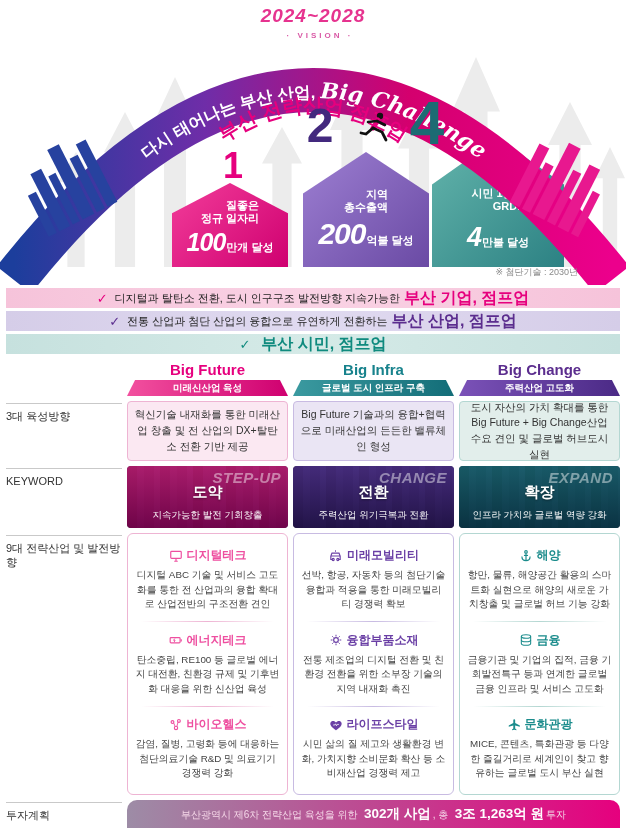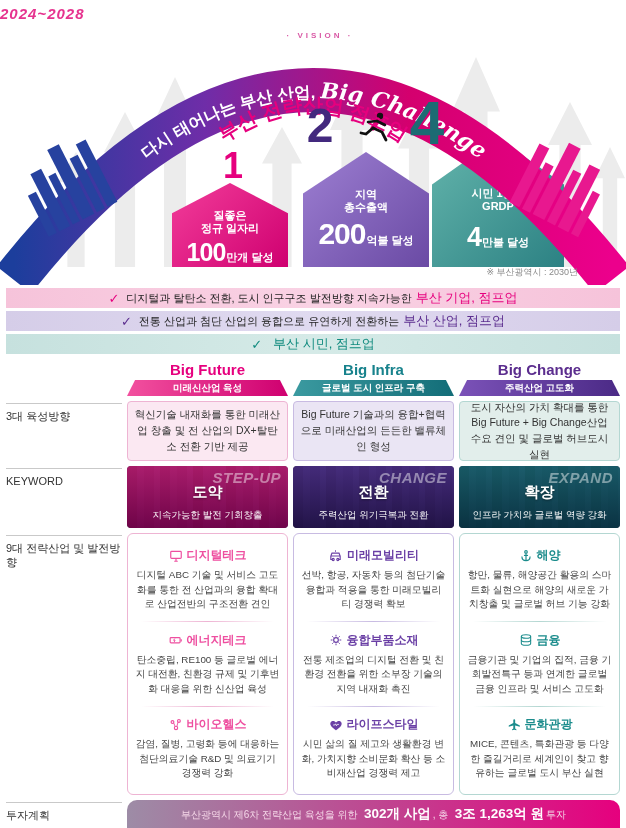--- a/index.html
+++ b/index.html
@@ -2,63 +2,63 @@
 <html><head>
 <meta charset="utf-8">
 <style>
   * { margin:0; padding:0; box-sizing:border-box; }
   html,body { background:#fff; }
   body { font-family:"Liberation Sans","DejaVu Sans",sans-serif; width:626px; height:828px; overflow:hidden; }
   .poster { position:relative; width:626px; height:828px; background:#fff; }
 
   
   .hero { position:relative; width:626px; height:285px; overflow:hidden; }
-  .period { position:absolute; top:5px; left:0; width:100%; 
-            font-size:15px; font-weight:bold; font-style:italic; color:#e6338f; letter-spacing:1px; z-index:5;}
+  .period { position:absolute; top:5px; left:0; width:100%; text-align:center;
+            font-size:19px; font-weight:bold; font-style:italic; color:#e6338f; letter-spacing:1px; z-index:5;}
   .vision-label { position:absolute; top:31px; left:0; width:100%; text-align:center;
             font-size:8px; font-weight:bold; color:#d univers;} 
   .vision-label { color:#d95aa6; letter-spacing:3px; z-index:6;padding-left:14px;}
   .arch-svg { position:absolute; top:18px; left:0; z-index:4; }
 
   
   .bg-arrow { position:absolute; bottom:18px; background:#ececec;
               clip-path:polygon(50% 0,100% 26%,74% 26%,74% 100%,26% 100%,26% 26%,0 26%); z-index:1; }
 
   
   .house { position:absolute; clip-path:polygon(50% 0,100% 36%,100% 100%,0 100%,0 36%);
            display:flex; flex-direction:column; align-items:center; justify-content:flex-end;
            color:#fff; text-align:center; z-index:3; }
-  .house .goal-lines { font-size:11px; font-weight:bold; line-height:1.25; }
+  .house .goal-lines { font-size:11px; font-weight:bold; line-height:1.25;text-align:right; }
   .house .goal-value-row { display:flex; align-items:baseline; justify-content:center; margin-top:2px; }
-  .house .goal-value { font-weight:bold; letter-spacing:-1px; }
+  .house .goal-value { font-weight:bold; letter-spacing:-1px;font-style:italic; }
   .house .goal-unit { font-size:11px; font-weight:bold; margin-left:1px; }
   .house-rank { position:absolute; font-weight:bold; z-index:4; line-height:1; text-align:center; }
   #house1 { left:172px; top:183px; width:116px; height:84px;
             background:linear-gradient(135deg,#f23d9a,#cf0070); }
   #house1 .goal-value{ font-size:25px; }
   #rank1 { left:213px; top:148px; font-size:36px; color:#e6007e; width:40px;}
   #house2 { left:303px; top:152px; width:126px; height:115px;
             background:linear-gradient(135deg,#9d7fd2,#6a4aa4); }
   #house2 .goal-value{ font-size:30px; }
   #rank2 { left:290px; top:102px; font-size:48px; color:#43297e; width:60px;}
   #house3 { left:432px; top:138px; width:132px; height:129px;
             background:linear-gradient(135deg,#64b5ac,#2c8183); }
   #house3 .goal-value{ font-size:27px; }
   #rank3 { left:392px; top:92px; font-size:62px; color:#1d6b73; width:70px;}
-  #house1 { } #house2 { padding-bottom:16px; } #house3 { padding-bottom:14px; }
+  #house1 { padding-bottom:10px; } #house2 { padding-bottom:16px; } #house3 { padding-bottom:14px; }
   #house3 .goal-lines { margin-bottom:6px; }
   .runner-svg { position:absolute; left:358px; top:112px; z-index:5; }
   .target-note { position:absolute; right:48px; top:266px; font-size:9px; color:#8a8a8a; z-index:6; }
 
   
   .checks { padding:3px 6px 0 6px; }
   .check-row { height:20px; margin-bottom:3px; display:flex; align-items:center; justify-content:center;
                font-size:11px; color:#222; }
   .check-row .tick { font-weight:bold; font-size:13px; margin-right:7px; }
-  .check-row .bold-part { font-weight:normal; margin-left:4px; font-size:13px; }
+  .check-row .bold-part { font-weight:bold; margin-left:4px; font-size:16px; }
   .check-0 { background:linear-gradient(90deg,#f6c3da,#f9d2e4 50%,#f6c3da); }
   .check-0 .tick,.check-0 .bold-part { color:#e6007e; }
   .check-1 { background:linear-gradient(90deg,#d5cde8,#e0daf0 50%,#d5cde8); }
   .check-1 .tick,.check-1 .bold-part { color:#5b2d8e; }
   .check-2 { background:linear-gradient(90deg,#c6e1de,#d5eae7 50%,#c6e1de); }
   .check-2 .tick,.check-2 .bold-part { color:#0f8a7e; }
 
   
   .main { display:grid; grid-template-columns:116px 1fr 1fr 1fr; column-gap:5px; row-gap:5px;
           padding:4px 6px 0 6px; }
@@ -216,21 +216,21 @@
 
     <svg class="runner-svg" width="34" height="36" viewBox="0 0 34 36">
       <circle cx="22" cy="4" r="3.2" fill="#111"></circle>
       <path d="M20 8 L15 16" stroke="#e6007e" stroke-width="5" stroke-linecap="round"></path>
       <path d="M19 9 L27 13" stroke="#111" stroke-width="2.6" stroke-linecap="round"></path>
       <path d="M19 9 L10 10" stroke="#111" stroke-width="2.6" stroke-linecap="round"></path>
       <path d="M15 16 L24 20 L28 28" stroke="#111" stroke-width="2.8" stroke-linecap="round" fill="none"></path>
       <path d="M15 16 L8 22 L3 21" stroke="#111" stroke-width="2.8" stroke-linecap="round" fill="none"></path>
     </svg>
 
-    <div class="target-note">※ 부산광역시 : 2030년</div>
+    <div class="target-note">※ 첨단기술 : 2030년</div>
   </div>
 
   <div class="checks">
     <div class="check-row check-0">
       <span class="tick">✓</span>
       <span>디지털과 탈탄소 전환, 도시 인구구조 발전방향 지속가능한</span>
       <span class="bold-part">부산 기업, 점프업</span>
     </div>
     <div class="check-row check-1">
       <span class="tick">✓</span>

